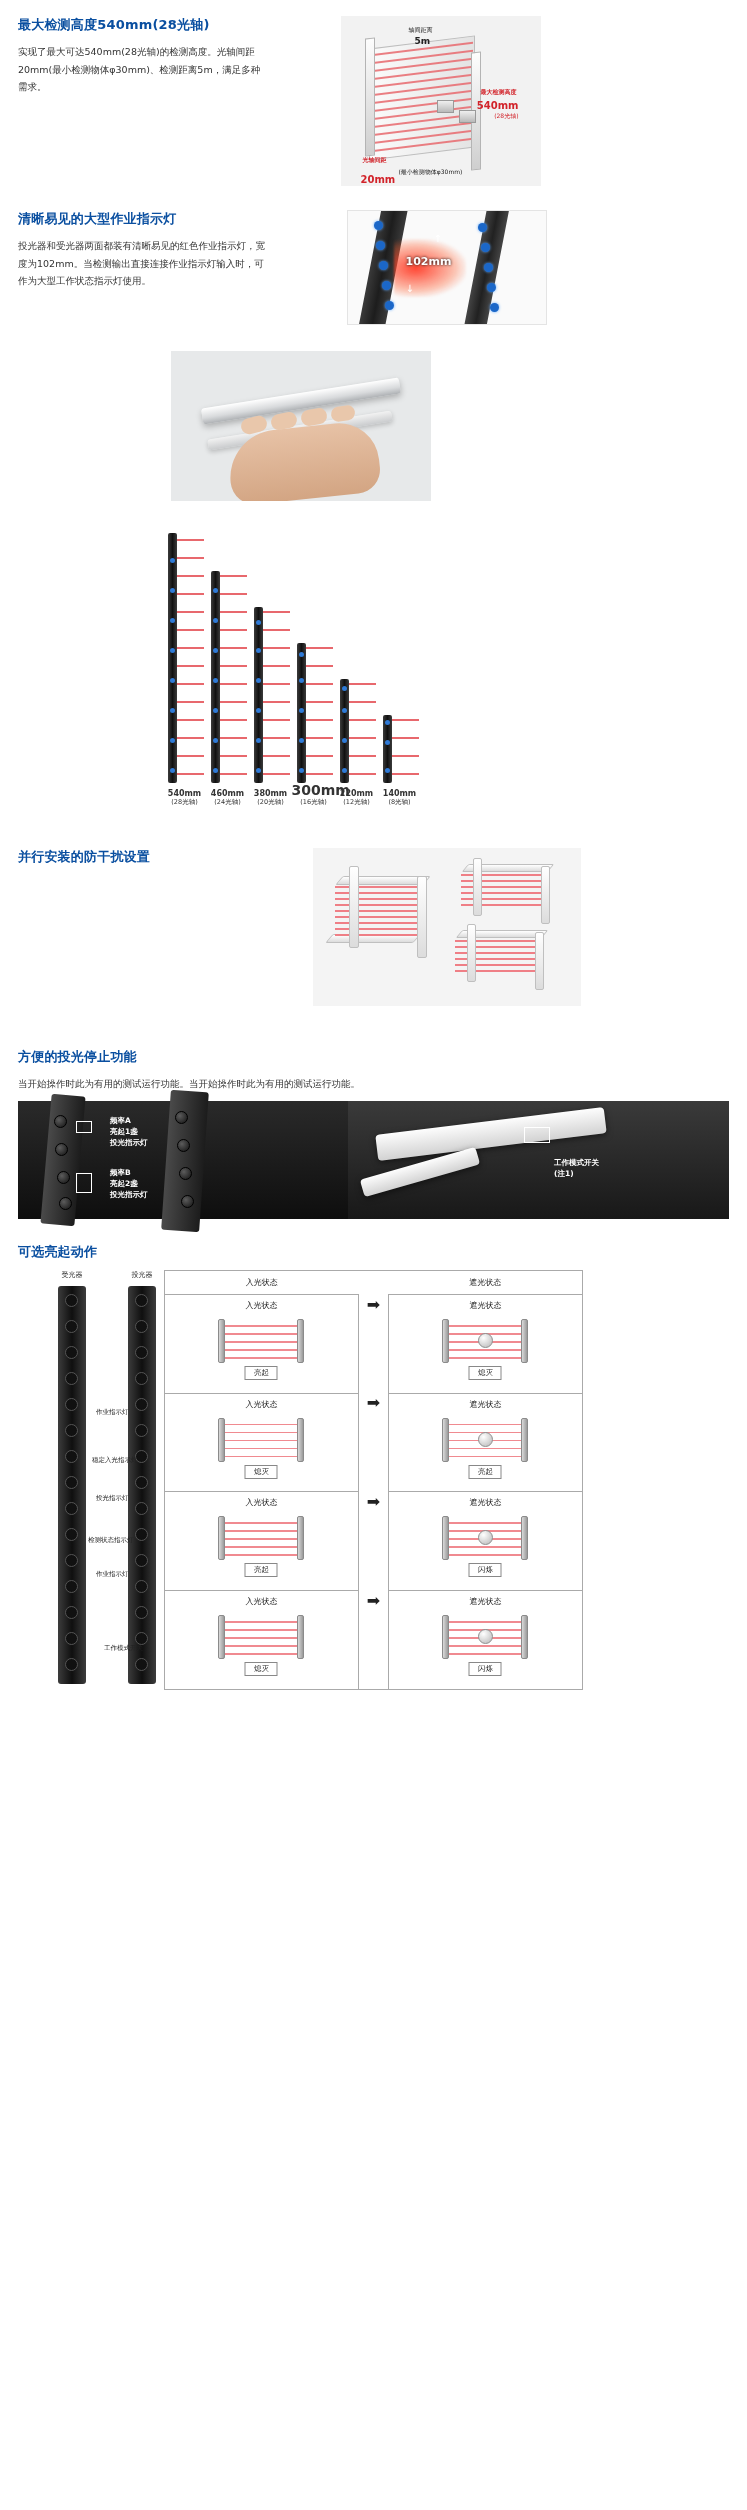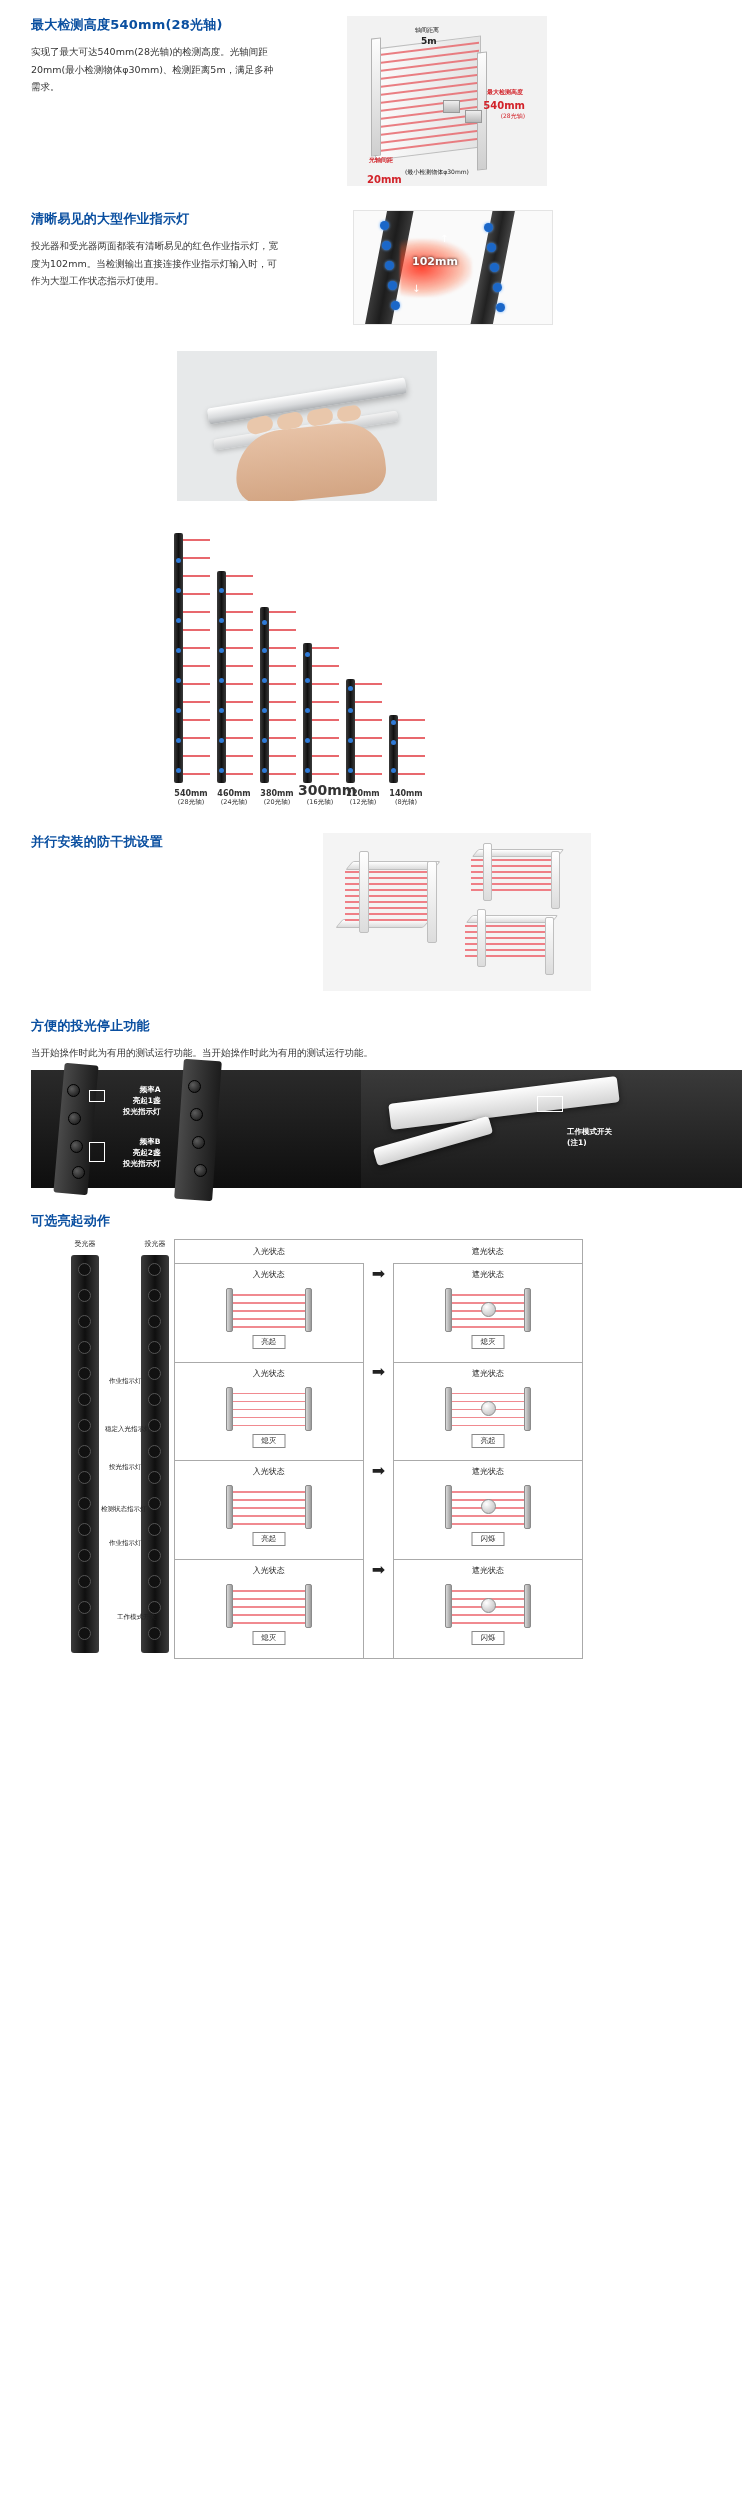--- a/index.html
+++ b/index.html
@@ -2,21 +2,21 @@
 <html><head>
 <meta charset="utf-8">
 <style>
   * { box-sizing: border-box; }
   html, body {
     margin: 0; padding: 0;
     background: #ffffff;
     font-family: "DejaVu Sans", "Liberation Sans", sans-serif;
   }
   body { width: 747px; }
-  .page { width: 601px; position: relative; padding: 0 0 30px 13px; }
+  .page { width: 601px; position: relative; padding: 0 0 30px 0; }
 
   .section { position: relative; padding: 0 18px; margin-bottom: 8px; }
   .sec-title {
     color: #0a4fa0;
     font-weight: bold;
     font-size: 13px;
     margin: 0 0 9px 0;
     letter-spacing: 0.2px;
   }
   .sec-body {
@@ -90,21 +90,21 @@
   .s4-lab span { display:block; font-size:6.5px; font-weight:normal; color:#333; }
 
   
   .s5fig { width: 268px; height: 158px; background:#f4f4f4; position:relative; }
   .s5-plate { position:absolute; background:linear-gradient(180deg,#fff,#dcdcdc); border:1px solid #bfbfbf; border-radius:2px;}
   .s5-field { position:absolute; }
   .s5-line { position:absolute; height:1.5px; background:#ef7f86; width:100%;}
 
   
   .s6fig { width: 711px; height: 118px; position:relative; background:#1a1a1a; }
-  .s6-left { position:absolute; left:0; top:0; width:330px; height:118px; background:linear-gradient(180deg,#2a2a2a,#0e0e0e);text-align:right;}
+  .s6-left { position:absolute; left:0; top:0; width:330px; height:118px; background:linear-gradient(180deg,#2a2a2a,#0e0e0e);}
   .s6-right { position:absolute; left:330px; top:0; width:381px; height:118px; background:linear-gradient(180deg,#3a3a3a,#181818);}
   .s6-rail { position:absolute; background:linear-gradient(90deg,#4a4a4a,#1c1c1c); border-radius:3px;}
   .s6-cap { position:absolute; width:13px; height:13px; border-radius:50%; background:radial-gradient(circle at 35% 35%,#5c5c5c,#111); border:1px solid #000;}
   .s6-cal { position:absolute; color:#fff; font-size:7.5px; font-weight:bold; line-height:1.5; }
   .s6-callout-box { position:absolute; border:1px solid #fff; }
   .s6-white { position:absolute; background:linear-gradient(180deg,#fdfdfd,#d2d2d2); border-radius:4px; box-shadow:0 2px 6px rgba(0,0,0,.5);}
 
   
   .s7wrap { display:flex; gap: 10px; padding:0 18px;}
   .s7left { width: 172px; position:relative; }
@@ -377,21 +377,21 @@
           </div>
           <div class="s4-lab" style="left:212px;">
             <span style="font-size:8px;font-weight:bold;display:block">140mm</span>
             <span>(8光轴)</span>
           </div>
         </div>
       </div>
     </div>
   </div>
 
-  <div class="section" style="margin-top:12px;">
+  <div class="section" style="margin-top:27px;">
     <div class="row">
       <div class="col-text">
         <div class="sec-title">并行安装的防干扰设置</div>
       </div>
       <div class="col-fig">
         <div class="s5fig">
 
           <div class="s5-plate" style="left:26px; top:28px; width:88px; height:9px; transform:skewX(-40deg);"></div>
           <div class="s5-plate" style="left:16px; top:86px; width:88px; height:9px; transform:skewX(-40deg);"></div>
           <div class="s5-field" style="left:22px; top:36px; width:84px; height:52px;">
@@ -429,21 +429,21 @@
             <div class="s5-line" style="top:26px"></div>
               <div class="s5-line" style="top:32px"></div>
           </div>
           <div class="s5-plate" style="left:154px; top:76px; width:9px; height:58px;"></div>
           <div class="s5-plate" style="left:222px; top:84px; width:9px; height:58px;"></div>
         </div>
       </div>
     </div>
   </div>
 
-  <div class="section" style="margin-top:26px;">
+  <div class="section" style="margin-top:42px;">
     <div class="sec-title">方便的投光停止功能</div>
     <div class="sec-body" style="width:640px; margin-bottom:8px;">当开始操作时此为有用的测试运行功能。当开始操作时此为有用的测试运行功能。</div>
     <div class="s6fig">
       <div class="s6-left">
         <div class="s6-rail" style="left:28px; top:-6px; width:34px; height:130px; transform:rotate(5deg);"></div>
         <div class="s6-rail" style="left:148px; top:-10px; width:38px; height:140px; transform:rotate(4deg);"></div>
         <div class="s6-cap" style="left:36px; top:14px;"></div>
         <div class="s6-cap" style="left:37px; top:42px;"></div>
         <div class="s6-cap" style="left:39px; top:70px;"></div>
         <div class="s6-cap" style="left:41px; top:96px;"></div>

